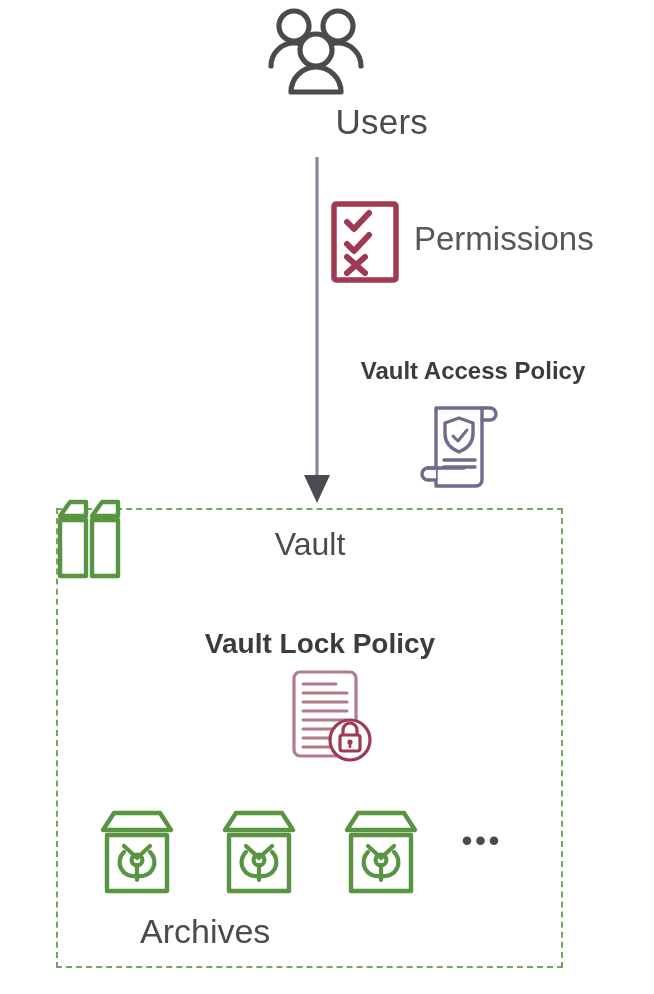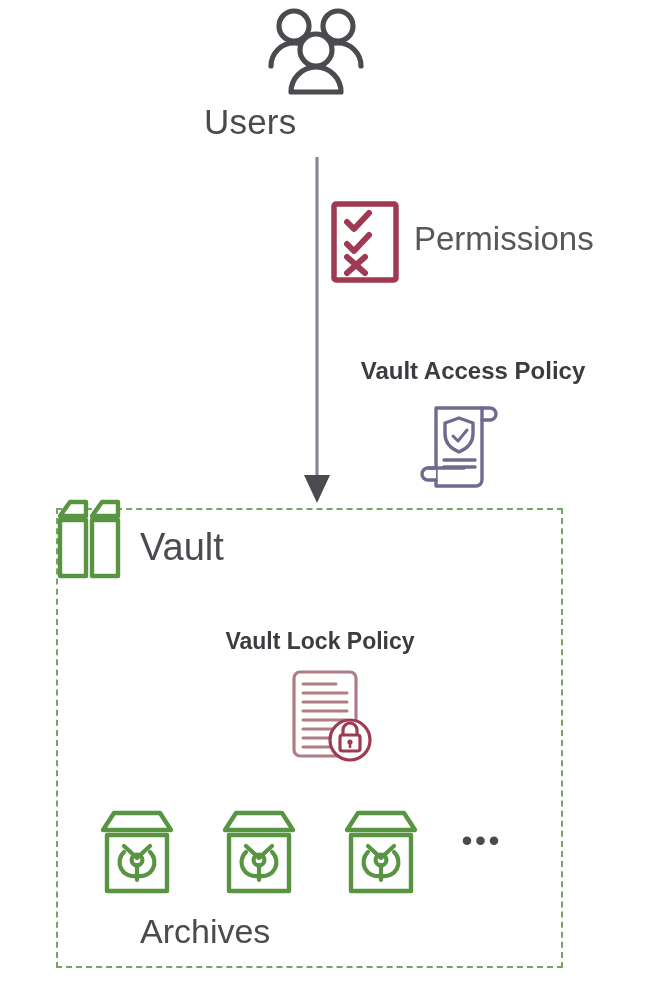--- a/index.html
+++ b/index.html
@@ -19,21 +19,21 @@
     overflow: hidden;
   }
   .abs { position: absolute; }
 
   
   #users-icon {
     left: 262px; top: 4px; width: 108px; height: 92px;
   }
   #users-label {
     left: 204px; top: 102px; width: 224px;
-    text-align: left;
+    text-align: right;
     font-size: 35px;
     font-weight: 400;
     color: #4a4a4f;
     letter-spacing: 0.2px;
   }
 
   
   #flow-arrow {
     left: 290px; top: 155px; width: 60px; height: 350px;
   }
@@ -68,31 +68,31 @@
     left: 56px; top: 508px;
     width: 507px; height: 460px;
     border: 2px dashed #74a662;
     box-sizing: border-box;
   }
   #vault-doors-icon {
     left: 56px; top: 494px; width: 72px; height: 88px;
   }
   #vault-label {
     left: 140px; top: 526px; width: 340px;
-    text-align: left;
-    font-size: 38px;
+    text-align: center;
+    font-size: 32px;
     font-weight: 400;
     color: #4a4a4f;
   }
 
   
   #vault-lock-policy-label {
     left: 140px; top: 628px; width: 360px;
     text-align: center;
-    font-size: 23px;
+    font-size: 28px;
     font-weight: 700;
     color: #3b3b40;
     white-space: nowrap;
   }
   #vault-lock-policy-icon {
     left: 284px; top: 668px; width: 92px; height: 96px;
   }
 
   
   .archive-icon { top: 808px; width: 78px; height: 88px; }

